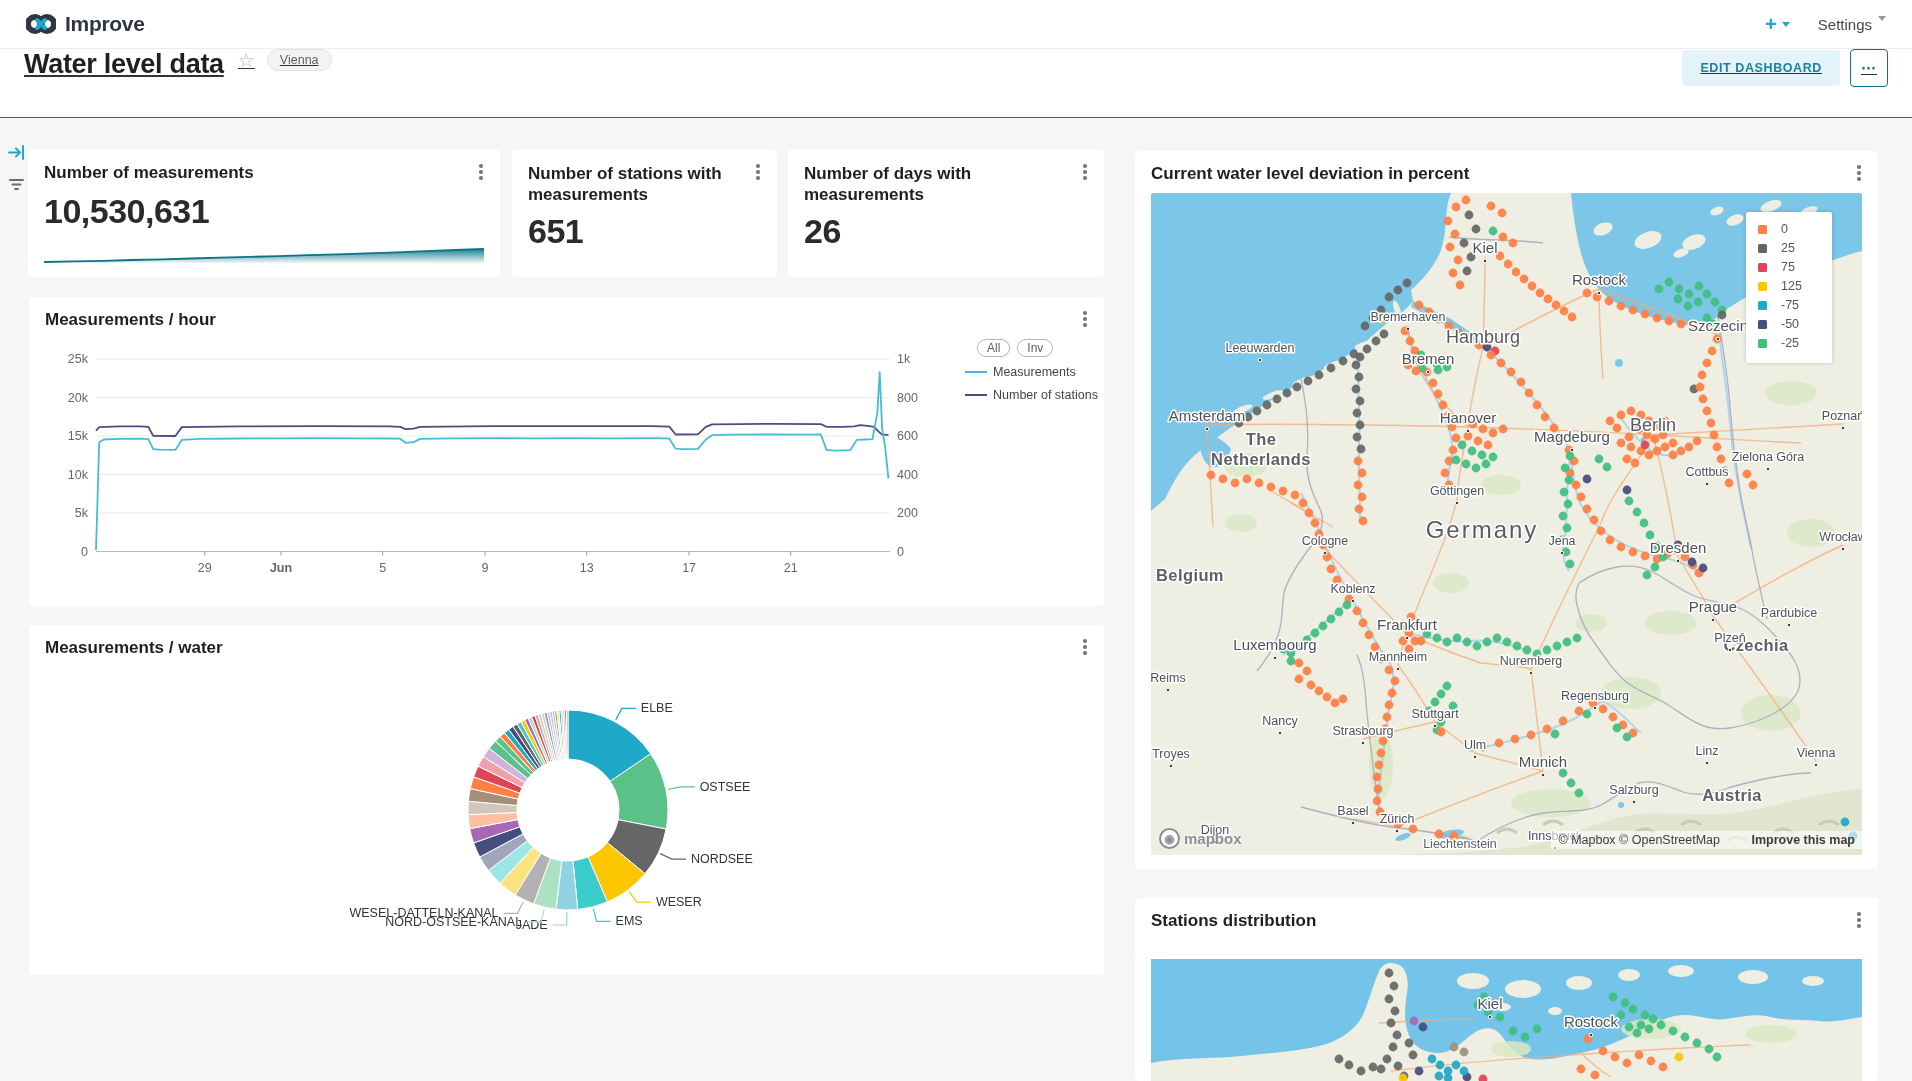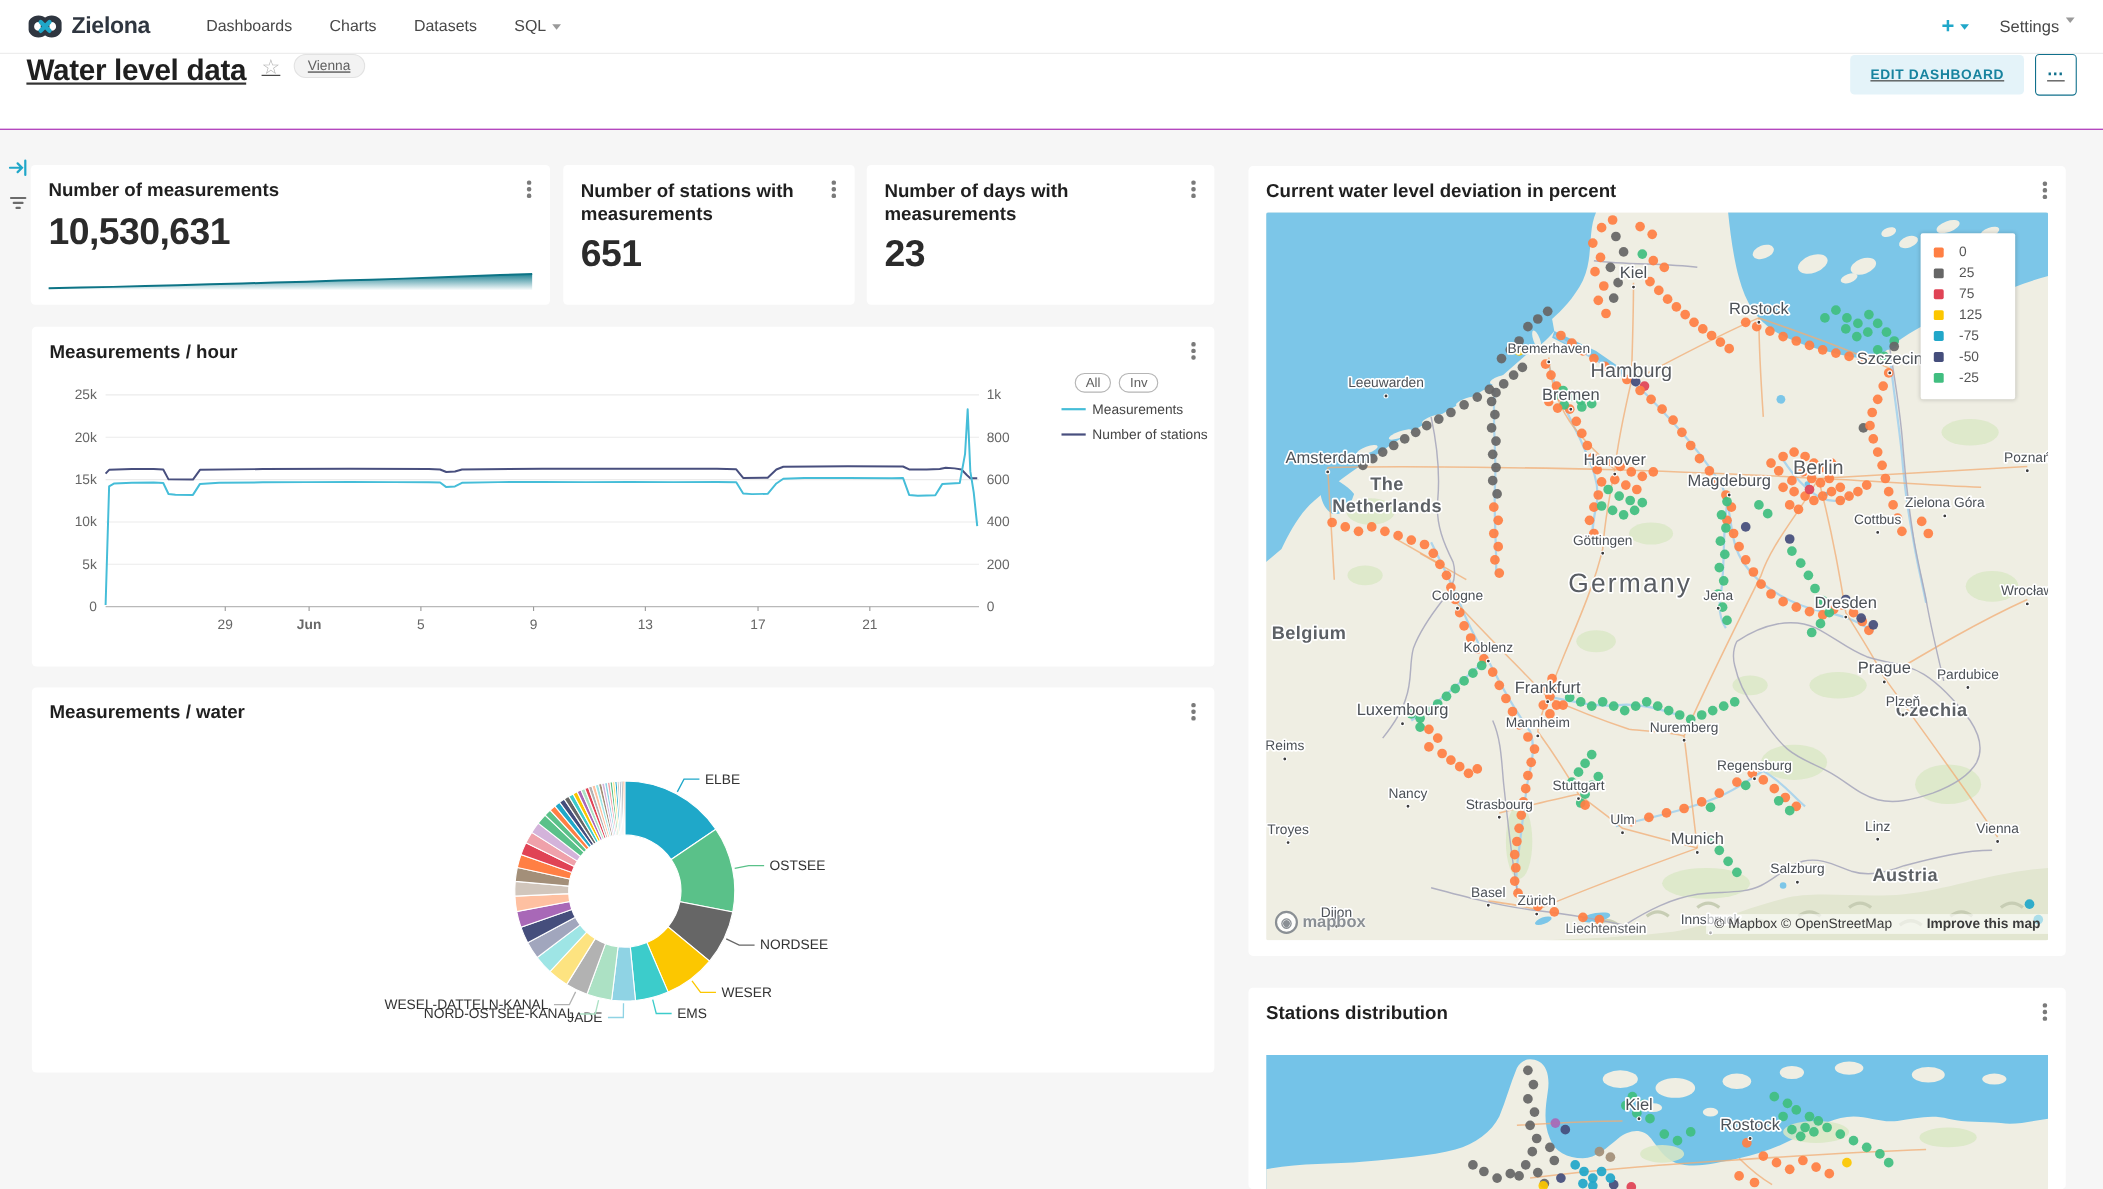--- a/index.html
+++ b/index.html
@@ -71,37 +71,22 @@
 
 <div class="screen">
 
   <div class="topnav">
     <div class="brand">
       <svg width="30" height="22" viewBox="0 0 30 22">
         <circle cx="9" cy="11" r="7" fill="none" stroke="#2f3640" stroke-width="6"></circle>
         <circle cx="21" cy="11" r="7" fill="none" stroke="#2f3640" stroke-width="6"></circle>
         <path d="M11 7 L19 15 M11 15 L19 7" stroke="#20A7C9" stroke-width="4" stroke-linecap="round"></path>
       </svg>
-      <span class="brand-name">Zielona</span>
+      <span class="brand-name">Improve</span>
     </div>
-    <div id="nav-items" style="display:flex;align-items:center;">
-        <div class="nav-item">
-          <span>Dashboards</span>
-        </div>
-        <div class="nav-item">
-          <span>Charts</span>
-        </div>
-        <div class="nav-item">
-          <span>Datasets</span>
-        </div>
-        <div class="nav-item">
-          <span>SQL</span>
-          <span class="caret"></span>
-        </div>
-      </div>
     <div class="nav-right">
       <div class="plus-btn">
         <span>+</span>
           <span class="caret" style="border-top-color:#20A7C9"></span>
       </div>
       <div class="settings">
         <span>Settings</span>
           <span class="caret"></span>
       </div>
     </div>
@@ -156,21 +141,21 @@
       </div>
     <div class="kpi-value" style="top:62px;">651</div>
   </div>
   <div class="card" style="left:788px;top:150px;width:316px;height:127px;">
     <div class="card-title wrap-title">Number of days with measurements</div>
     <div class="kebab">
         <i></i>
         <i></i>
         <i></i>
       </div>
-    <div class="kpi-value" style="top:62px;">23</div>
+    <div class="kpi-value" style="top:62px;">26</div>
   </div>
 
   <div class="card" style="left:29px;top:297px;width:1075px;height:309px;">
     <div class="card-title">Measurements / hour</div>
     <div class="kebab">
         <i></i>
         <i></i>
         <i></i>
       </div>
     <svg id="hour-chart" width="1075" height="309" style="position:absolute;left:0;top:0;">

